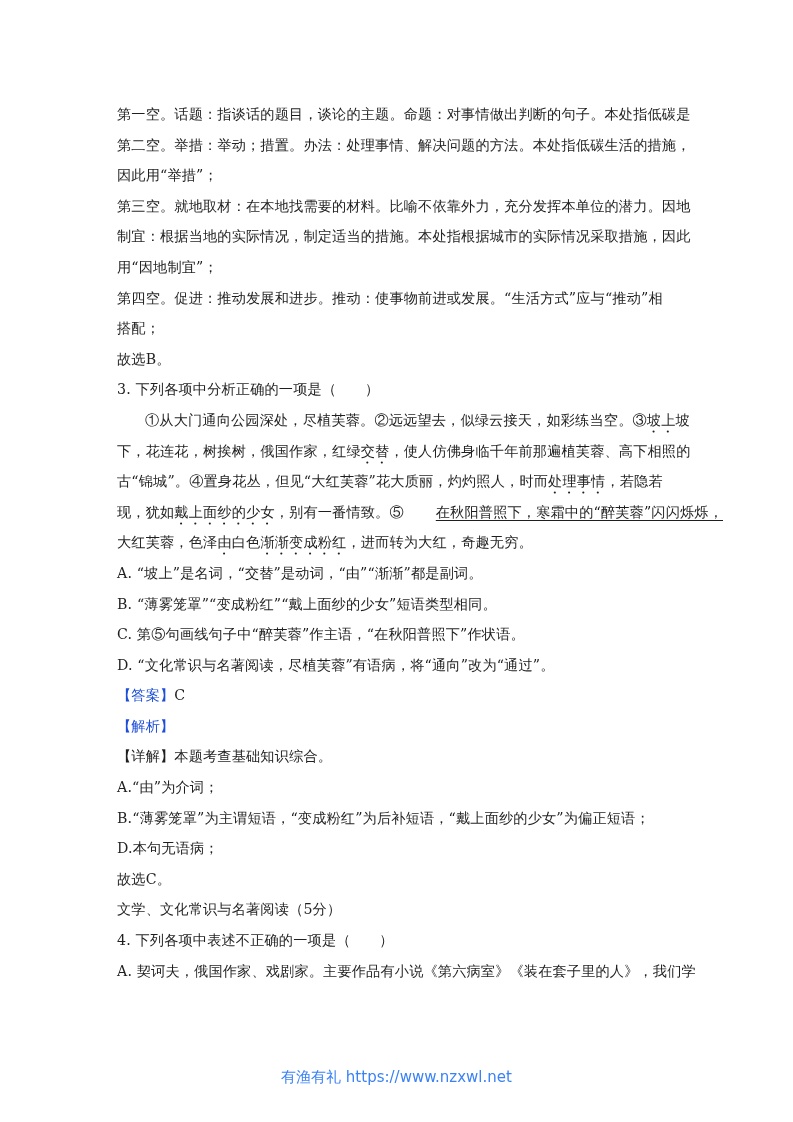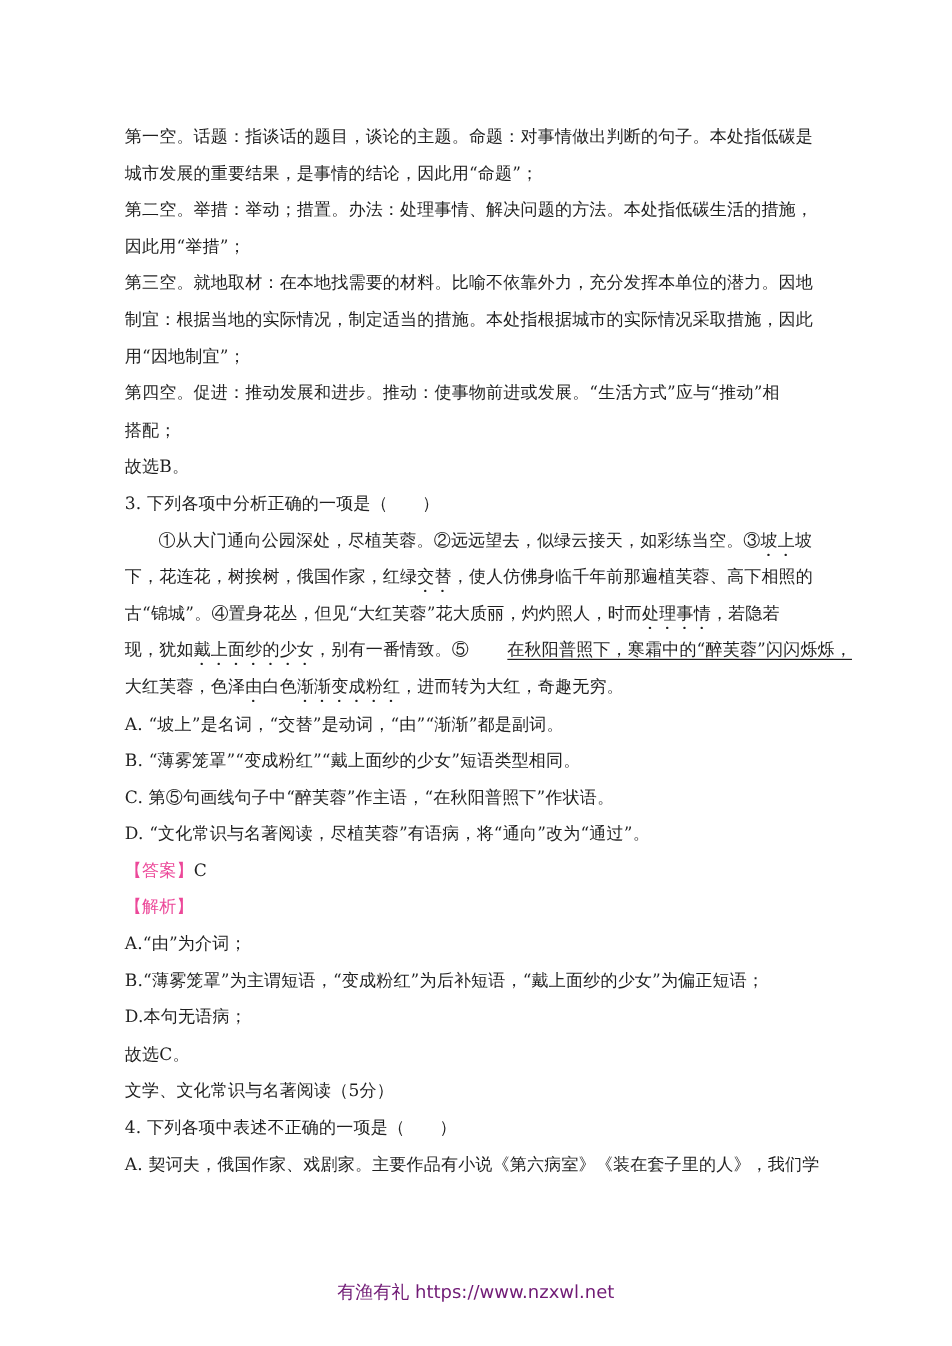--- a/index.html
+++ b/index.html
@@ -2,44 +2,43 @@
 <html><head>
   <meta charset="utf-8">
   <style>
     html, body { margin: 0; padding: 0; background: #ffffff; }
     body {
       width: 793px; height: 1122px; position: relative; overflow: hidden;
       font-family: "DejaVu Serif", "Liberation Serif", serif;
       color: #1f1f1f;
     }
     .page {
-      position: absolute; left: 104px; top: 99px; width: 568px;
+      position: absolute; left: 117px; top: 99px; width: 568px;
       font-size: 14.2px; line-height: 30.6px;
       letter-spacing: 0.15px;
     }
     .line { display: block; white-space: nowrap; height: 30.6px; overflow: visible; }
     .indent { padding-left: 28px; }
     .dot {
       text-emphasis: dot; text-emphasis-position: under left;
       -webkit-text-emphasis: dot; -webkit-text-emphasis-position: under;
     }
     .uline { text-decoration: underline; text-underline-offset: 3px; margin-left: 32px; }
-    .tag { color: #ec4899; }
+    .tag { color: #1d4ed8; }
     .footer {
       position: absolute; left: 0; width: 793px; top: 1068px; text-align: center;
       font-family: "DejaVu Sans", "Liberation Sans", sans-serif;
-      font-size: 15px; color: #701a75;
+      font-size: 15px; color: #3b82f6;
     }
   </style>
 </head>
 <body>
 
 <div class="page">
   <span class="line">第一空。话题：指谈话的题目，谈论的主题。命题：对事情做出判断的句子。本处指低碳是</span>
-  <span class="line">城市发展的重要结果，是事情的结论，因此用“命题”；</span>
   <span class="line">第二空。举措：举动；措置。办法：处理事情、解决问题的方法。本处指低碳生活的措施，</span>
   <span class="line">因此用“举措”；</span>
   <span class="line">第三空。就地取材：在本地找需要的材料。比喻不依靠外力，充分发挥本单位的潜力。因地</span>
   <span class="line">制宜：根据当地的实际情况，制定适当的措施。本处指根据城市的实际情况采取措施，因此</span>
   <span class="line">用“因地制宜”；</span>
   <span class="line">第四空。促进：推动发展和进步。推动：使事物前进或发展。“生活方式”应与“推动”相</span>
   <span class="line">搭配；</span>
   <span class="line">故选B。</span>
 
   <span class="line">3. 下列各项中分析正确的一项是（　　）</span>
@@ -53,20 +52,21 @@
   </div>
 
   <span class="line">A. “坡上”是名词，“交替”是动词，“由”“渐渐”都是副词。</span>
   <span class="line">B. “薄雾笼罩”“变成粉红”“戴上面纱的少女”短语类型相同。</span>
   <span class="line">C. 第⑤句画线句子中“醉芙蓉”作主语，“在秋阳普照下”作状语。</span>
   <span class="line">D. “文化常识与名著阅读，尽植芙蓉”有语病，将“通向”改为“通过”。</span>
 
   <span class="line"><span class="tag">【答案】</span><span>C</span></span>
   <span class="line tag">【解析】</span>
 
+  <span class="line">【详解】本题考查基础知识综合。</span>
   <span class="line">A.“由”为介词；</span>
   <span class="line">B.“薄雾笼罩”为主谓短语，“变成粉红”为后补短语，“戴上面纱的少女”为偏正短语；</span>
   <span class="line">D.本句无语病；</span>
   <span class="line">故选C。</span>
 
   <span class="line">文学、文化常识与名著阅读（5分）</span>
   <span class="line">4. 下列各项中表述不正确的一项是（　　）</span>
   <span class="line">A. 契诃夫，俄国作家、戏剧家。主要作品有小说《第六病室》《装在套子里的人》，我们学</span>
 </div>
 

